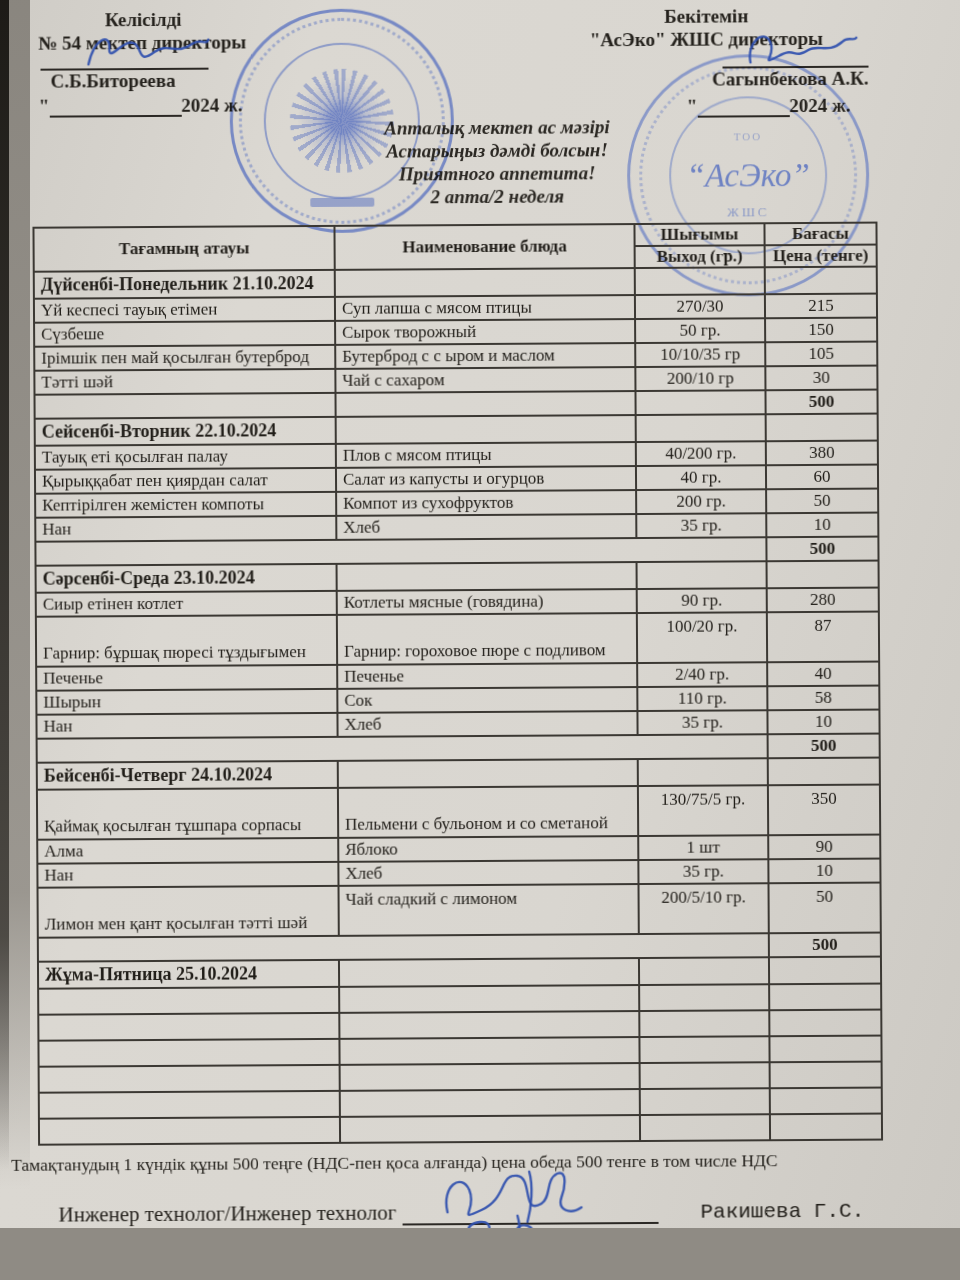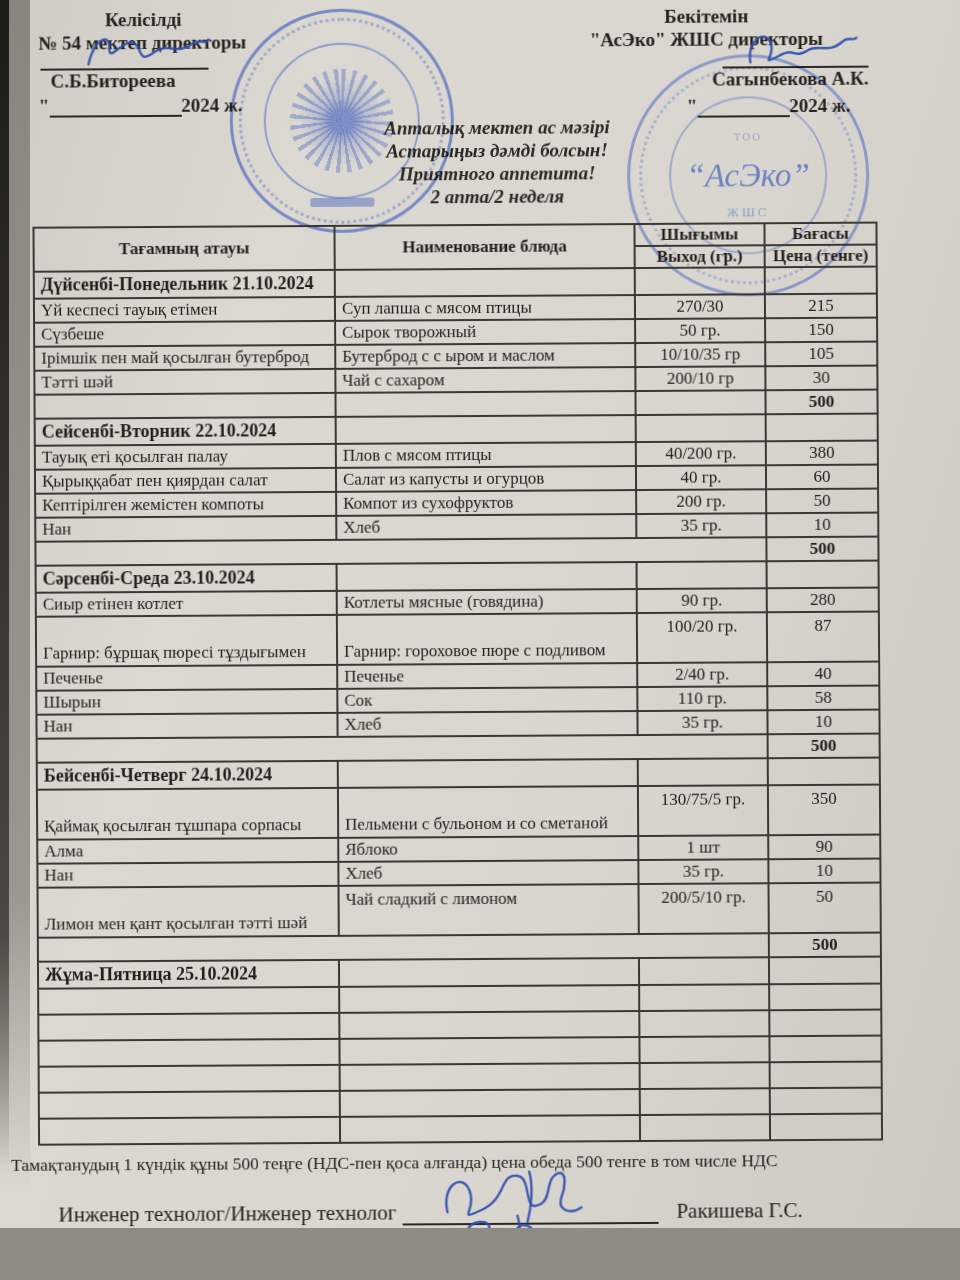--- a/index.html
+++ b/index.html
@@ -61,21 +61,21 @@
   .day-name{font-weight:bold;font-size:18px;white-space:nowrap;}
   .num{text-align:center;}
   .total-cell{text-align:center;font-weight:bold;margin-top:40px;}
   .tall .vbottom{vertical-align:bottom;padding-bottom:2px;}
   .tall .vtop{vertical-align:top;padding-top:3px;}
 
   .note{position:absolute;left:8px;top:1152px;width:934px;font-size:17.5px;color:#211e19;}
 
   .sig-row{position:absolute;display:flex;align-items:flex-end;font-size:21px;color:#211e19;}
   .sig-row .u2{width:256px;border-bottom:2px solid #2b2824;height:20px;margin:0 6px;}
-  .sig-row .nm{margin-left:12px;}
+  .sig-row .nm{margin-left:36px;font-family:Liberation Mono, monospace;}
   .sig-row1{left:55px;top:1200px;}
   .sig-row2{left:55px;top:1238px;}
 </style>
 </head>
 <body>
 
 <div class="page">
   <div class="paper"></div>
   <div class="edge-mid"></div>
   <div class="edge-dark"></div>

